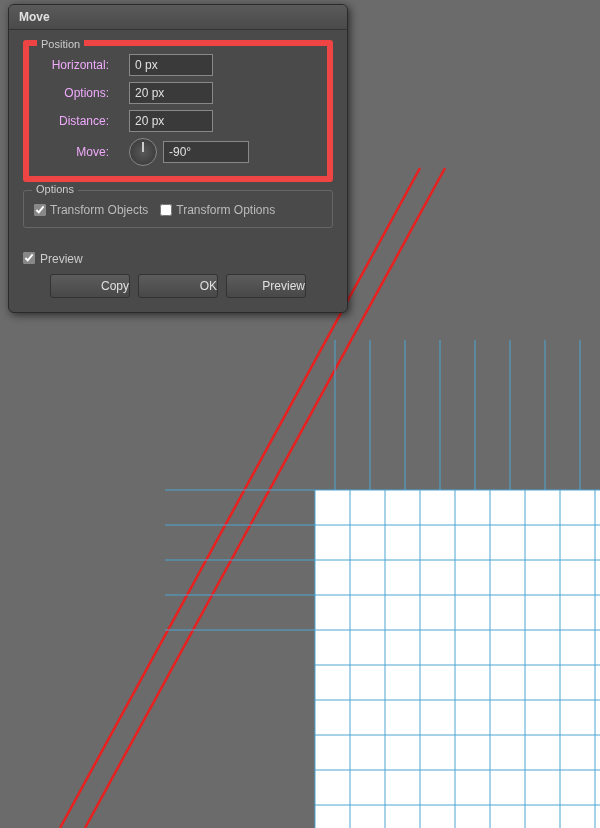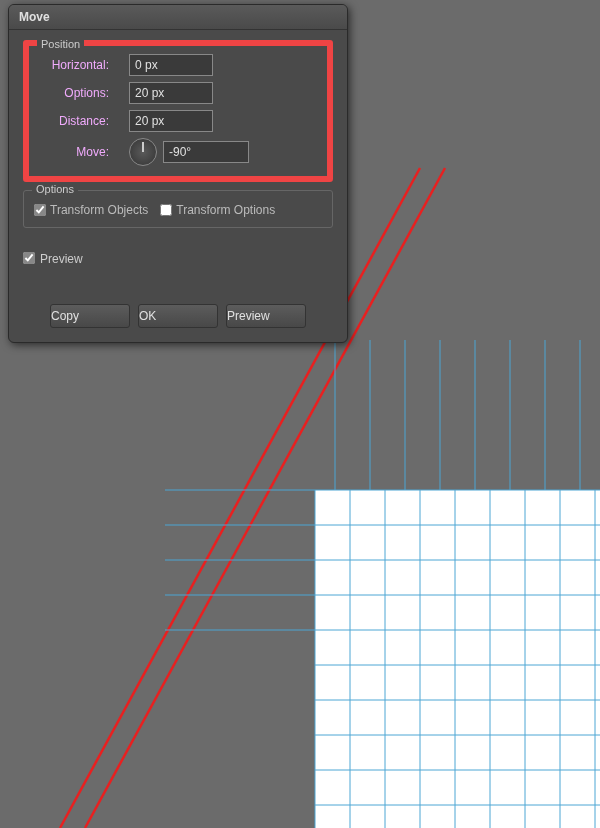--- a/index.html
+++ b/index.html
@@ -203,22 +203,21 @@
 
     .dialog-btn {
       background: linear-gradient(to bottom, #5c5c5c, #484848);
       border: 1px solid #333;
       border-radius: 3px;
       color: #e0e0e0;
       font-size: 12px;
       padding: 4px 0;
       width: 80px;
       cursor: pointer;
-      text-align: left;
-      margin-top: 30px;
+      text-align: right;
     }
   </style>
 </head>
 <body>
 
 <div class="canvas-area">
 
   <div class="grid-white"></div>
 
   <svg class="canvas-svg" xmlns="http://www.w3.org/2000/svg">

